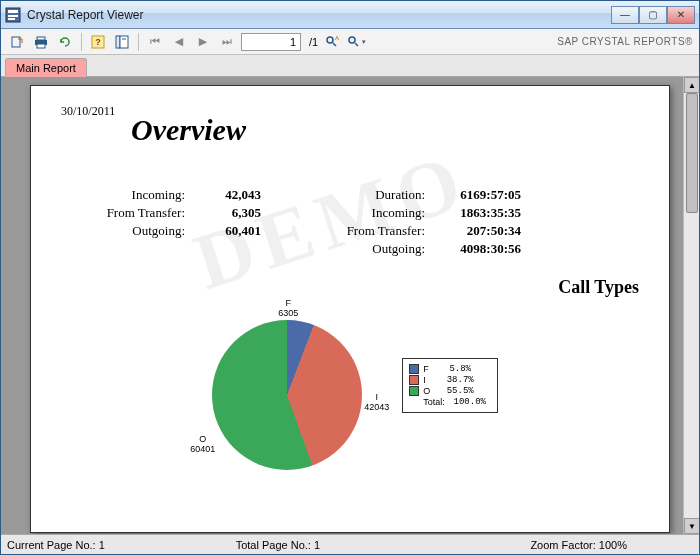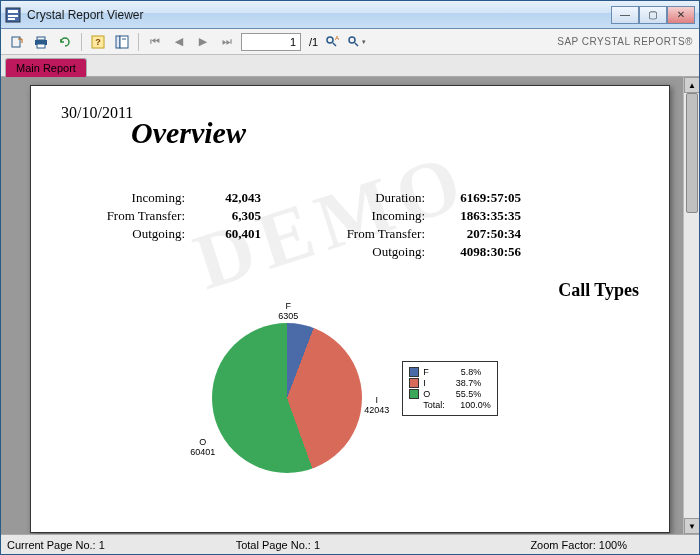--- a/index.html
+++ b/index.html
@@ -10,42 +10,42 @@
   .title-text { flex: 1; color: #1a1a1a; font-size: 12px; }
   .win-btns { display: flex; gap: 0; }
   .win-btn { width: 28px; height: 18px; border: 1px solid #6a8cb0; background: linear-gradient(to bottom,#f0f6fd,#d0e0f2); display:flex; align-items:center; justify-content:center; font-size:10px; color:#333; cursor:pointer; }
   .win-btn.close { background: linear-gradient(to bottom,#f6d0d0,#e08080); }
   .toolbar { height: 26px; background: #f3f3f3; border-bottom: 1px solid #c0c0c0; display:flex; align-items:center; padding: 0 6px; gap:4px; }
   .tbtn { width:20px; height:20px; display:flex; align-items:center; justify-content:center; cursor:pointer; border-radius:2px; }
   .tsep { width:1px; height:18px; background:#c0c0c0; margin:0 2px; }
   .page-input { width:60px; height:18px; border:1px solid #999; font-size:11px; padding:0 4px; text-align: right; }
   .brand { margin-left:auto; font-size:10px; color:#666; letter-spacing:0.5px; }
   .tabbar { height:22px; background:#e8e8e8; display:flex; align-items:flex-end; padding:0 4px; border-bottom:1px solid #aaa; }
-  .tab { padding:3px 10px; background:#be185d; border:1px solid #aaa; border-bottom:none; font-size:11px; border-radius:3px 3px 0 0; position:relative; top:1px; }
+  .tab { padding:3px 10px; background:#fca5a5; border:1px solid #aaa; border-bottom:none; font-size:11px; border-radius:3px 3px 0 0; position:relative; top:1px; }
   .viewer { flex:1; background:#999; padding:8px; overflow:hidden; position:relative; }
   .page { width:640px; height:448px; background:#fff; border:1px solid #333; box-shadow:2px 2px 6px rgba(0,0,0,.4); margin:0 auto; padding:18px 30px; position:relative; overflow:hidden; }
   .watermark { position:absolute; top:90px; left:160px; font-size:80px; color:rgba(0,0,0,0.06); transform:rotate(-18deg); font-weight:bold; letter-spacing:8px; font-family:serif; pointer-events:none; }
-  .date { font-size:16px; font-family:'Times New Roman',serif; }
+  .date { font-size:12px; font-family:'Times New Roman',serif; }
   .h1 { font-size:30px; font-weight:bold; font-style:italic; font-family:'Times New Roman',serif; margin-left:70px; margin-top:-6px; }
   .stats { margin-top:40px; display:flex; gap:60px; font-family:'Times New Roman',serif; font-size:13px; }
   .col { }
   .row { display:flex; margin-bottom:2px; }
   .lbl { width:130px; text-align:right; padding-right:6px; }
   .val { width:70px; text-align:right; font-weight:bold; }
   .stats2 { margin-top:18px; font-family:'Times New Roman',serif; font-size:13px; }
   .chart-title { text-align:right; font-size:18px; font-weight:bold; font-family:'Times New Roman',serif; margin-top:18px; }
   .chart-area { display:flex; align-items:center; justify-content:center; gap:30px; margin-top:2px; position:relative; }
   .pie-wrap { position:relative; width:170px; height:170px; }
   .pie { width:150px; height:150px; border-radius:50%; position:absolute; top:20px; left:10px; }
   .slice-lbl { position:absolute; font-size:9px; text-align:center; white-space:nowrap; }
   .legend { border:1px solid #333; padding:4px 6px; font-size:9px; }
   .legend-row { display:flex; align-items:center; gap:4px; margin:1px 0; }
   .sw { width:10px; height:10px; border:1px solid #333; }
   .lname { width:12px; }
-  .lpct { text-align:right; width:42px; }
+  .lpct { text-align:center; width:42px;font-family:Liberation Mono, monospace; }
   .statusbar { height:20px; background:#e8e8e8; border-top:1px solid #aaa; display:flex; align-items:center; font-size:11px; padding:0 6px; }
   .statusbar > div { flex:1; }
   .scrollbar-v { position:absolute; right:0; top:0; bottom:0; width:16px; background:#e8e8e8; border-left:1px solid #bbb; }
   .scroll-btn { width:16px; height:16px; background:#d0d0d0; border:1px solid #999; display:flex; align-items:center; justify-content:center; font-size:8px; }
   .thumb-v { position:absolute; top:16px; left:2px; width:12px; height:120px; background:#c0c0c0; border:1px solid #888; border-radius:2px; }
 </style>
 </head>
 <body>
 
 <div class="window">

